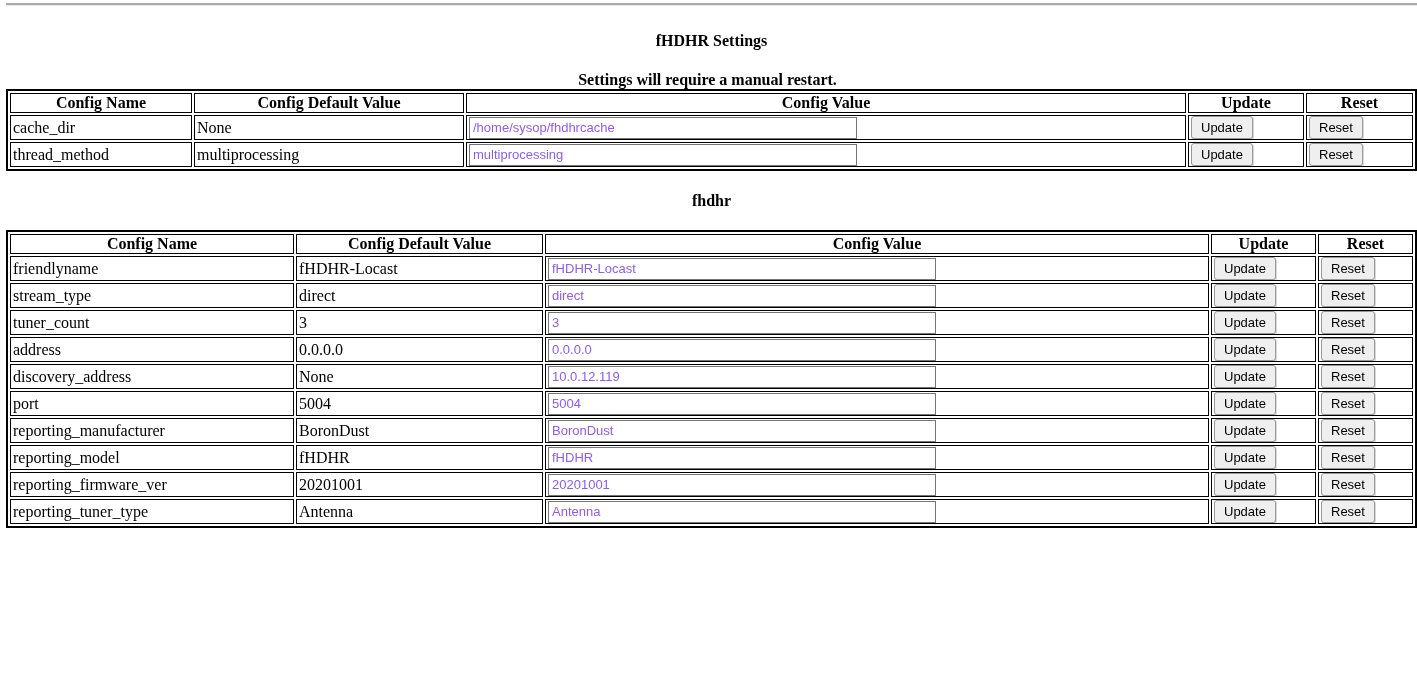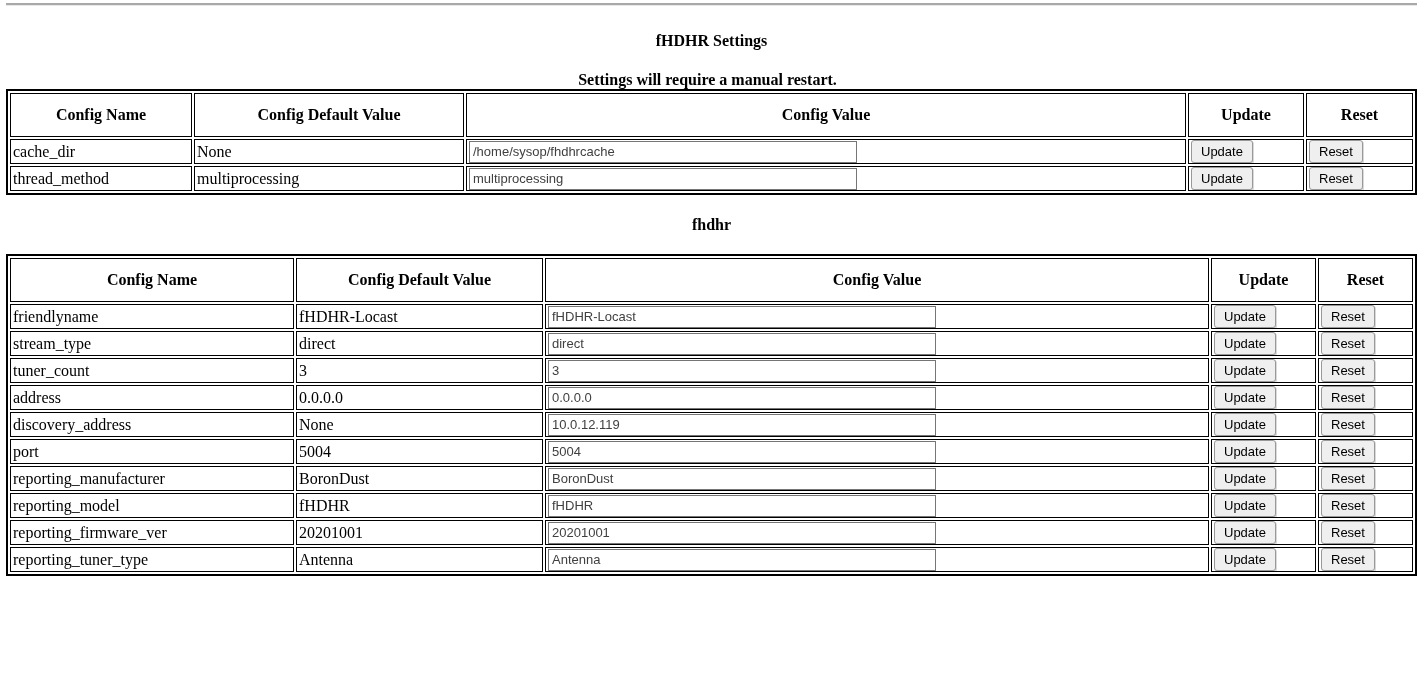--- a/index.html
+++ b/index.html
@@ -39,21 +39,21 @@
     border-collapse: separate;
     border-spacing: 2px;
     margin: 0 0 2px 0;
   }
   table.config-table th {
     border: 1px solid #000000;
     font-size: 16px;
     font-weight: bold;
     text-align: center;
     height: 18px;
-    padding: 12px;
+    padding: 0;
     overflow: hidden;
   }
   table.config-table td {
     border: 1px solid #000000;
     font-size: 16px;
     height: 22px;
     padding: 0 0 0 2px;
     vertical-align: middle;
     overflow: hidden;
     white-space: nowrap;
@@ -61,21 +61,21 @@
   td.c-value input {
     width: 388px;
     height: 22px;
     box-sizing: border-box;
     border: 1px solid #767676;
     font-family: "Liberation Sans", sans-serif;
     font-size: 13px;
     padding: 1px 3px;
     margin: 0;
     background: #ffffff;
-    color: #404040;
+    color: #8b5cf6;
     vertical-align: middle;
   }
   td.c-update, td.c-reset { padding-left: 5px; }
   td.c-update button, td.c-reset button {
     font-family: "Liberation Sans", sans-serif;
     font-size: 13px;
     color: #000000;
     background: #efefef;
     border: 1px solid #999999;
     border-radius: 3px;

